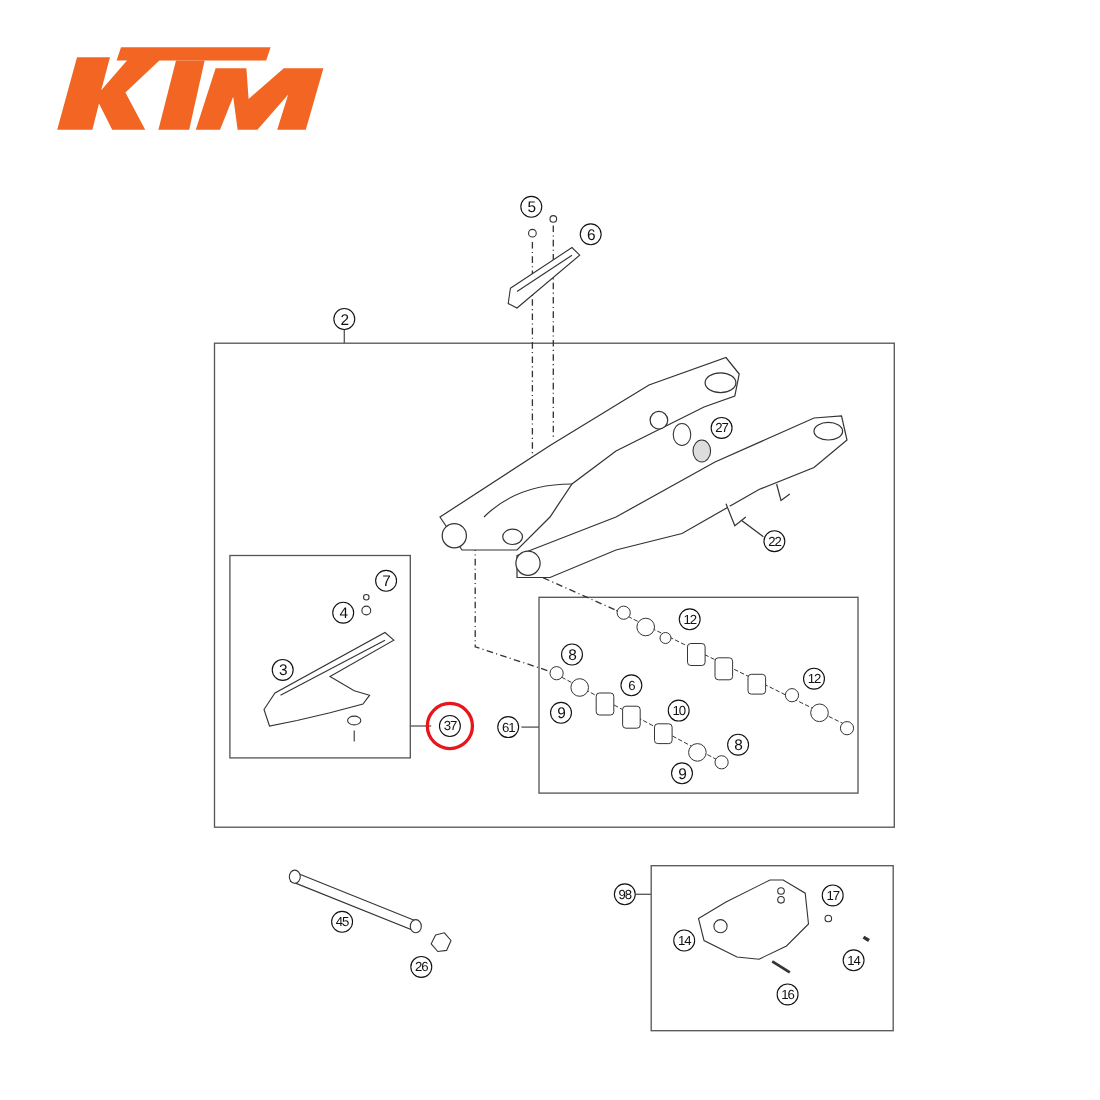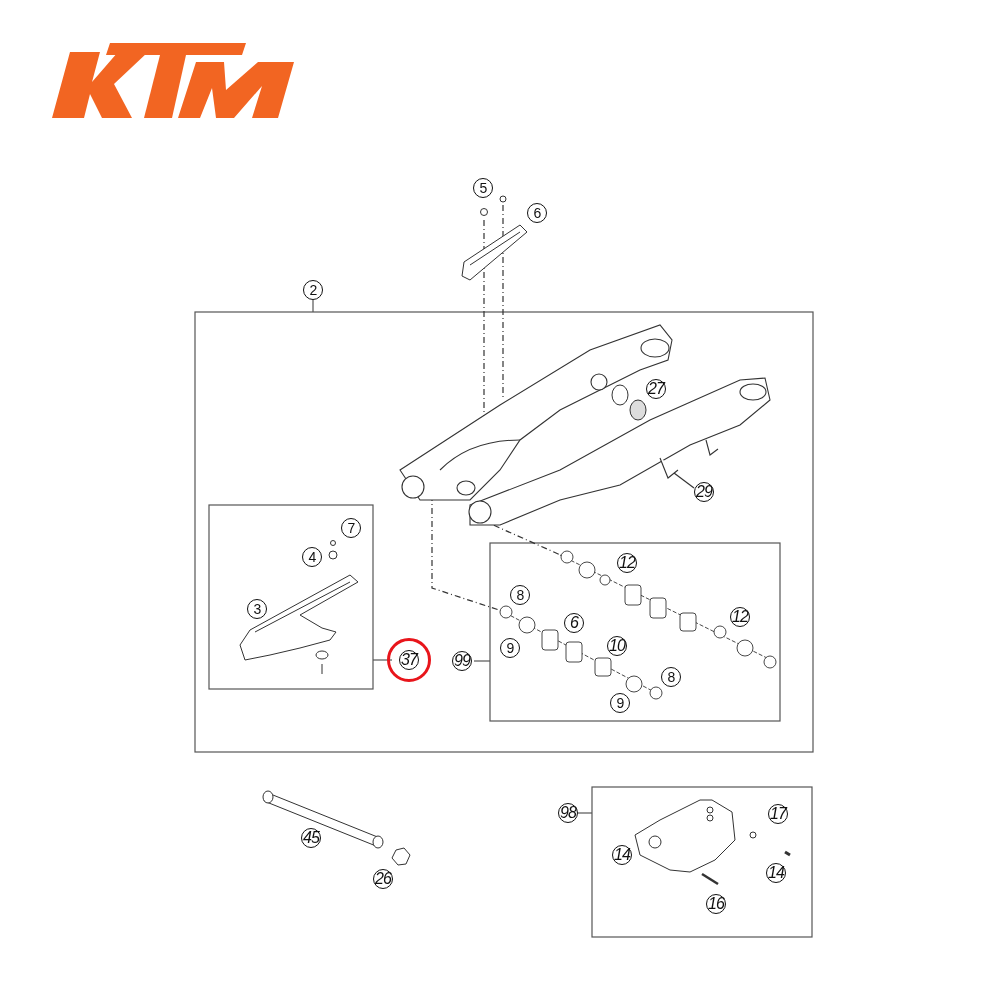--- a/index.html
+++ b/index.html
@@ -6,21 +6,21 @@
   body { width:1000px; height:1000px; position:relative; overflow:hidden; font-family:"Liberation Sans", sans-serif; }
   .abs { position:absolute; }
   .logo { left:48px; top:40px; width:250px; height:80px; }
   svg.diagram { position:absolute; left:0; top:0; width:1000px; height:1000px; }
   .callout {
     position:absolute; width:20px; height:20px; border:1.6px solid #111; border-radius:50%;
     display:flex; align-items:center; justify-content:center; font-size:14px; color:#111;
     background:#fff; box-sizing:border-box; line-height:1; letter-spacing:-1px;
     transform:translate(-50%,-50%); cursor:pointer;
   }
-  .callout.sm { font-size:16px;font-style:italic; }
+  .callout.sm { font-size:12px; }
   .highlight {
     position:absolute; width:44px; height:44px; border:3px solid #e8151b; border-radius:50%;
     transform:translate(-50%,-50%); box-sizing:border-box;
   }
 </style>
 </head>
 <body>
 
 <div class="abs logo">
   <svg width="250" height="80" viewBox="0 0 250 80">
@@ -148,21 +148,21 @@
 <div class="callout" style="left:671px;top:677px">8</div>
 <div class="callout" style="left:510px;top:648px">9</div>
 <div class="callout" style="left:620px;top:703px">9</div>
 <div class="callout sm" style="left:617px;top:646px">10</div>
 <div class="callout sm" style="left:574px;top:623px">6</div>
 <div class="callout sm" style="left:627px;top:563px">12</div>
 <div class="callout sm" style="left:740px;top:617px">12</div>
 <div class="callout sm" style="left:622px;top:855px">14</div>
 <div class="callout sm" style="left:776px;top:873px">14</div>
 <div class="callout sm" style="left:716px;top:904px">16</div>
-<div class="callout sm" style="left:778px;top:814px">17</div>
+<div class="callout sm" style="left:757px;top:814px">17</div>
 <div class="callout sm" style="left:311px;top:838px">45</div>
 <div class="callout sm" style="left:383px;top:879px">26</div>
 <div class="callout sm" style="left:656px;top:389px">27</div>
 <div class="callout sm" style="left:409px;top:660px">37</div>
 <div class="highlight" style="left:409px;top:660px"></div>
-<div class="callout sm" style="left:704px;top:492px">29</div>
+<div class="callout sm" style="left:704px;top:492px">22</div>
 <div class="callout sm" style="left:568px;top:813px">98</div>
-<div class="callout sm" style="left:462px;top:661px">99</div>
+<div class="callout sm" style="left:462px;top:661px">61</div>
 
 </body></html>

